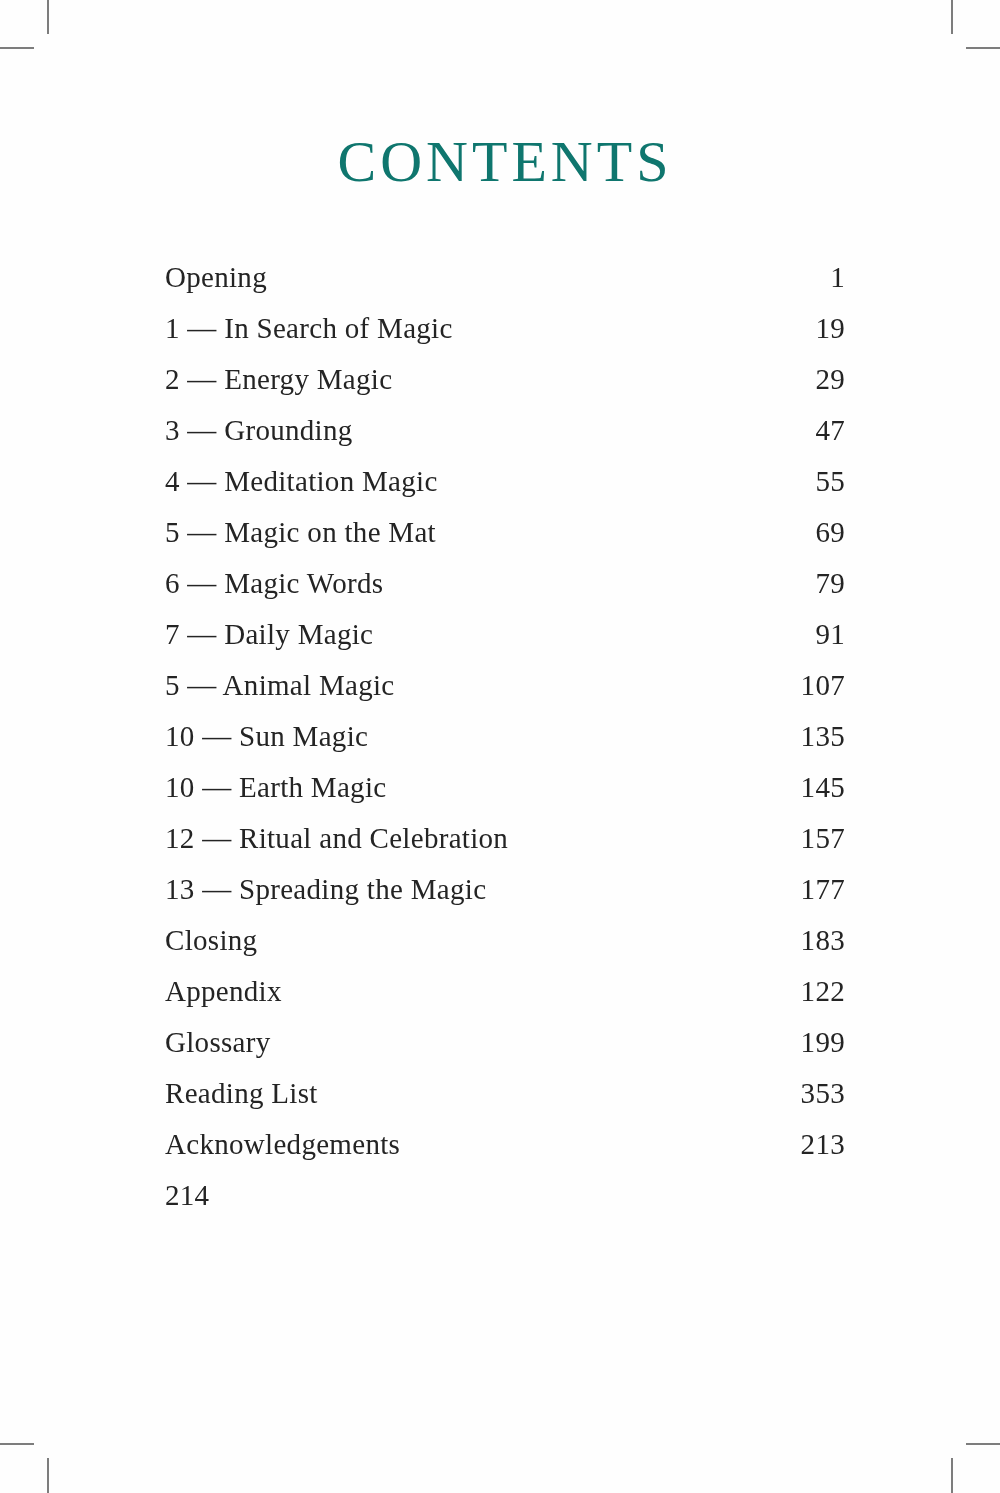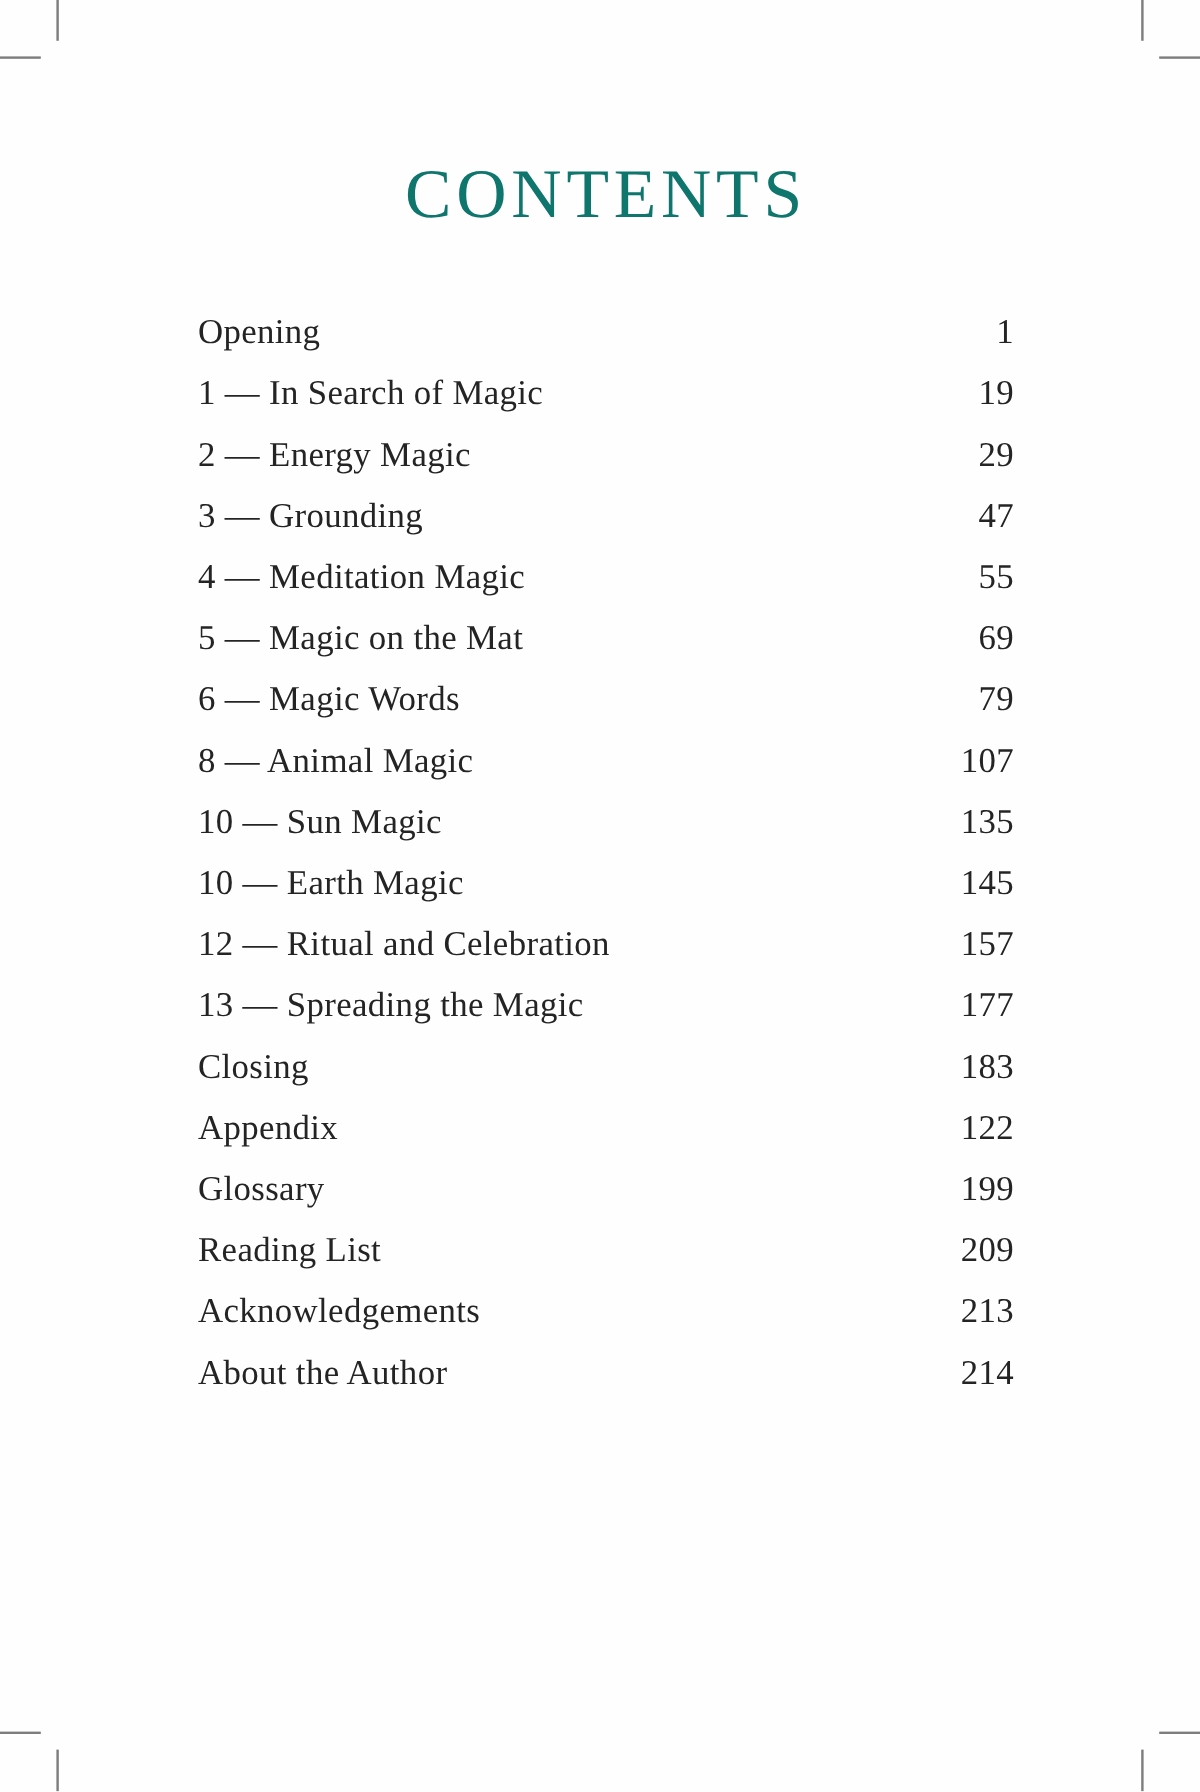--- a/index.html
+++ b/index.html
@@ -107,21 +107,25 @@
     </div>
     <div class="toc-row">
       <span class="toc-label">5 — Magic on the Mat</span>
       <span class="toc-page">69</span>
     </div>
     <div class="toc-row">
       <span class="toc-label">6 — Magic Words</span>
       <span class="toc-page">79</span>
     </div>
     <div class="toc-row">
-      <span class="toc-label">8 — Animal Magic</span>
+      <span class="toc-label">7 — Daily Magic</span>
+      <span class="toc-page">91</span>
+    </div>
+    <div class="toc-row">
+      <span class="toc-label">5 — Animal Magic</span>
       <span class="toc-page">107</span>
     </div>
     <div class="toc-row">
       <span class="toc-label">10 — Sun Magic</span>
       <span class="toc-page">135</span>
     </div>
     <div class="toc-row">
       <span class="toc-label">10 — Earth Magic</span>
       <span class="toc-page">145</span>
     </div>
@@ -140,25 +144,24 @@
     <div class="toc-row">
       <span class="toc-label">Appendix</span>
       <span class="toc-page">122</span>
     </div>
     <div class="toc-row">
       <span class="toc-label">Glossary</span>
       <span class="toc-page">199</span>
     </div>
     <div class="toc-row">
       <span class="toc-label">Reading List</span>
-      <span class="toc-page">209</span>
+      <span class="toc-page">353</span>
     </div>
     <div class="toc-row">
       <span class="toc-label">Acknowledgements</span>
       <span class="toc-page">213</span>
     </div>
     <div class="toc-row">
-      <span class="toc-label">About the Author</span>
       <span class="toc-page">214</span>
     </div>
   </div>
 
 </div>
 
 </body></html>

